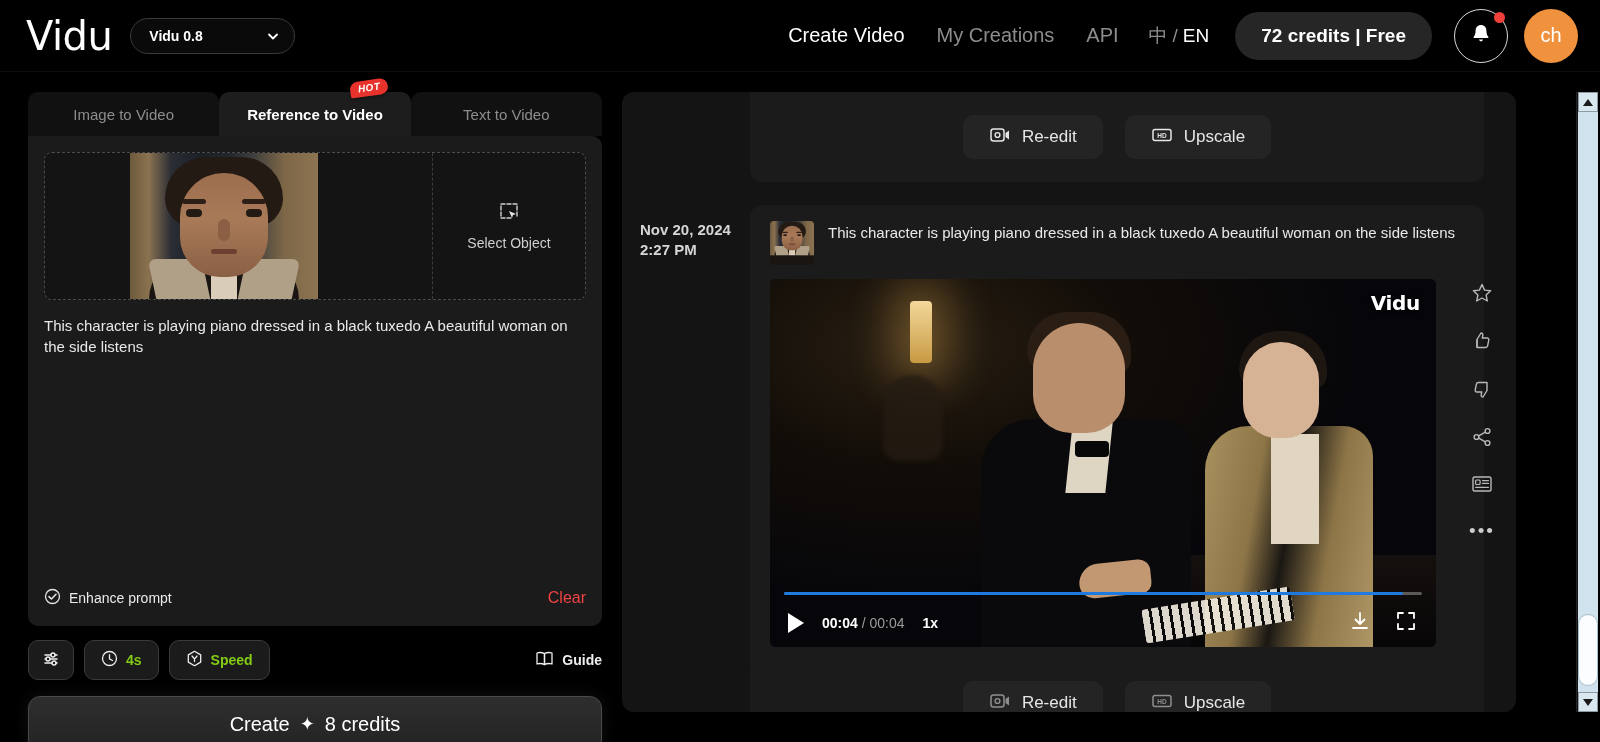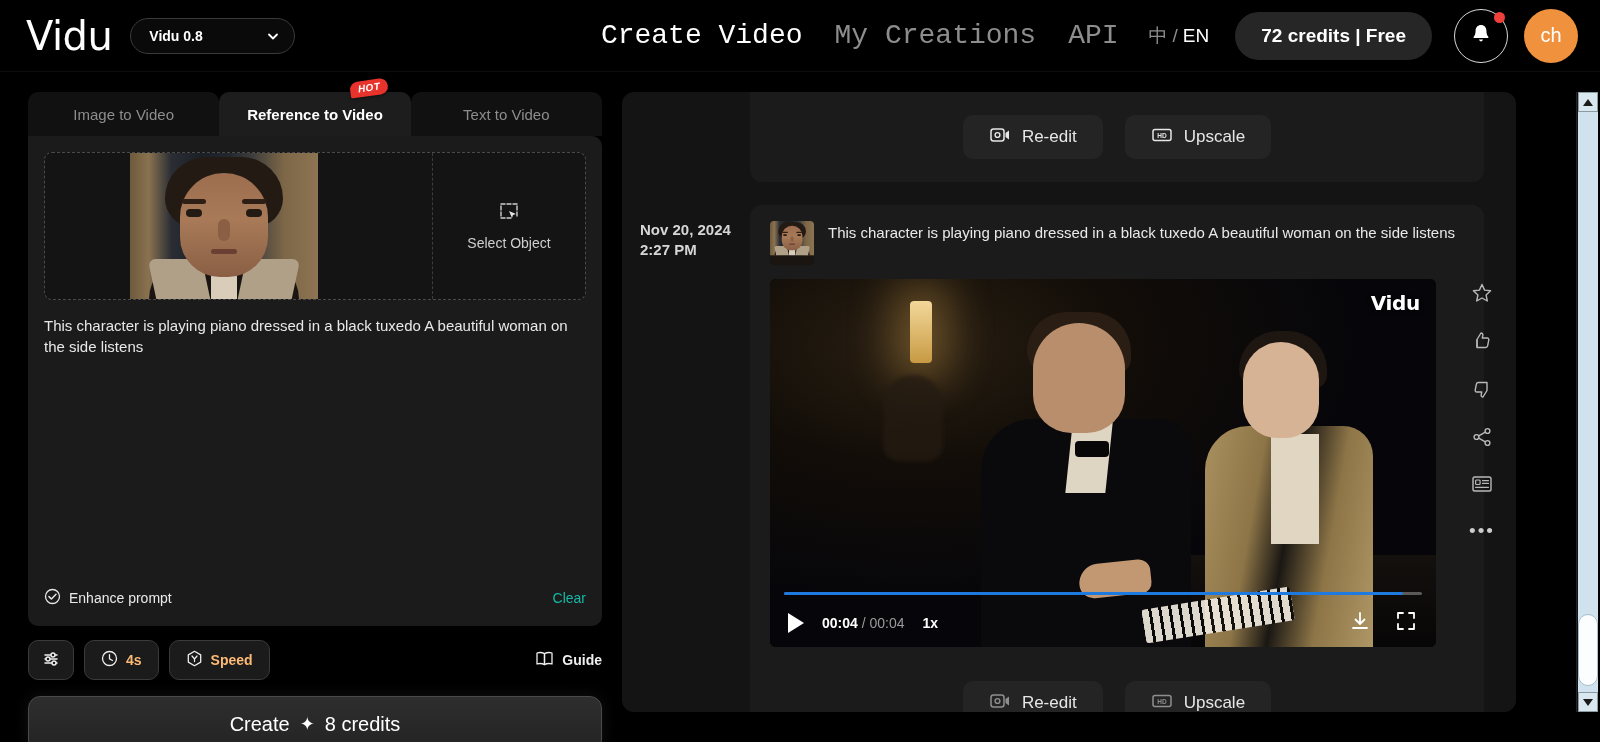--- a/index.html
+++ b/index.html
@@ -27,22 +27,22 @@
     border: 1px solid #3a3a3a; border-radius: 18px;
     display: flex; align-items: center; justify-content: space-between;
     padding: 0 14px 0 18px; background: #0a0a0a; cursor: pointer;
   }
   .model-select .label { font-size: 14px; font-weight: 700; color: #fff; }
   .chev { width: 14px; height: 14px; margin-left: 22px; }
   .chev svg { display: block; }
 
   .nav { margin-left: auto; display: flex; align-items: center; gap: 0; }
   .nav-link {
-    font-size: 28px; color: #8d8d8d; padding: 0 16px;
-    cursor: pointer; white-space: nowrap; font-family: Liberation Mono, monospace;
+    font-size: 20px; color: #8d8d8d; padding: 0 16px;
+    cursor: pointer; white-space: nowrap;
   }
   .nav-link.active { color: #fff; }
   .lang { display: flex; align-items: center; font-size: 19px; padding: 0 14px; cursor: pointer; }
   .lang .cn { color: #8d8d8d; }
   .lang .sep { color: #8d8d8d; margin: 0 5px; }
   .lang .en { color: #fff; font-weight: 400; }
 
   .credits {
     margin-left: 12px; height: 48px; border-radius: 24px;
     background: #262626; display: flex; align-items: center;
@@ -143,29 +143,29 @@
 
   .prompt-text {
     margin-top: 16px; font-size: 15px; line-height: 1.38; color: #e8e8e8;
     flex: 1; cursor: text;
   }
   .composer-footer {
     display: flex; align-items: center; justify-content: space-between;
     height: 24px; margin-top: 8px;
   }
   .enhance { display: flex; align-items: center; gap: 8px; font-size: 14px; color: #eaeaea; cursor: pointer; }
-  .clear { font-size: 14px; color: #14b8a6; cursor: pointer; margin-left: 48px; }
+  .clear { font-size: 16px; color: #ef4444; cursor: pointer; margin-left: 48px; }
 
   .pill-row {
     display: flex; align-items: center; gap: 10px; margin-top: 14px; height: 40px;
   }
   .pill {
     height: 40px; border: 1px solid #3a3a3a; border-radius: 10px;
     background: #1b1b1b; display: flex; align-items: center; gap: 8px;
-    padding: 0 16px; font-size: 14px; font-weight: 700; color: #fdba74; cursor: pointer;
+    padding: 0 16px; font-size: 14px; font-weight: 700; color: #84cc16; cursor: pointer;
   }
   .pill.icon-only { padding: 0 13px; }
   .guide {
     margin-left: auto; display: flex; align-items: center; gap: 8px;
     font-size: 14px; font-weight: 700; color: #eee; cursor: pointer;
   }
 
   .create-btn {
     margin-top: 16px; height: 56px; width: 574px;
     border-radius: 12px; border: 1px solid #4a4a4a;

